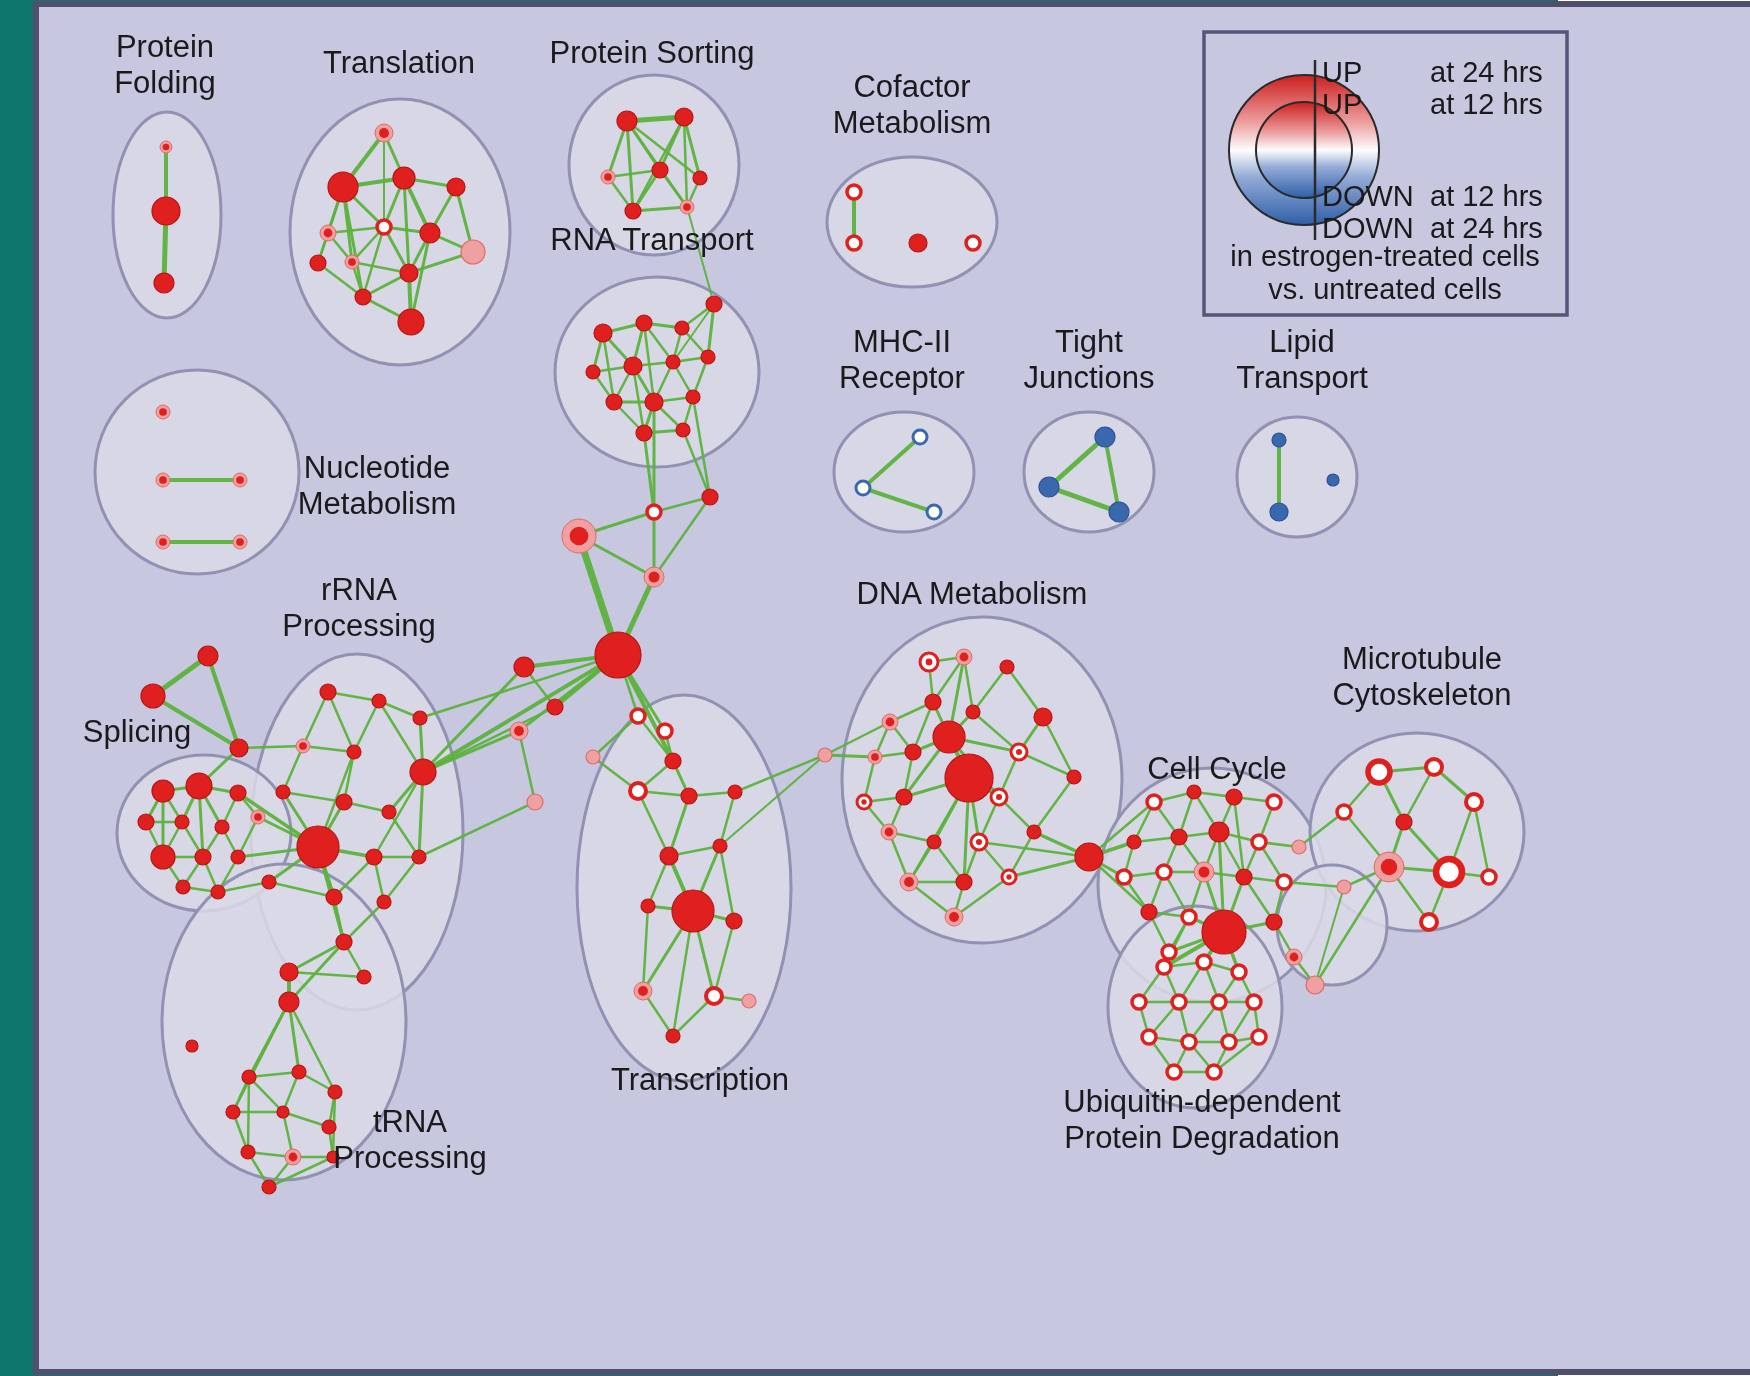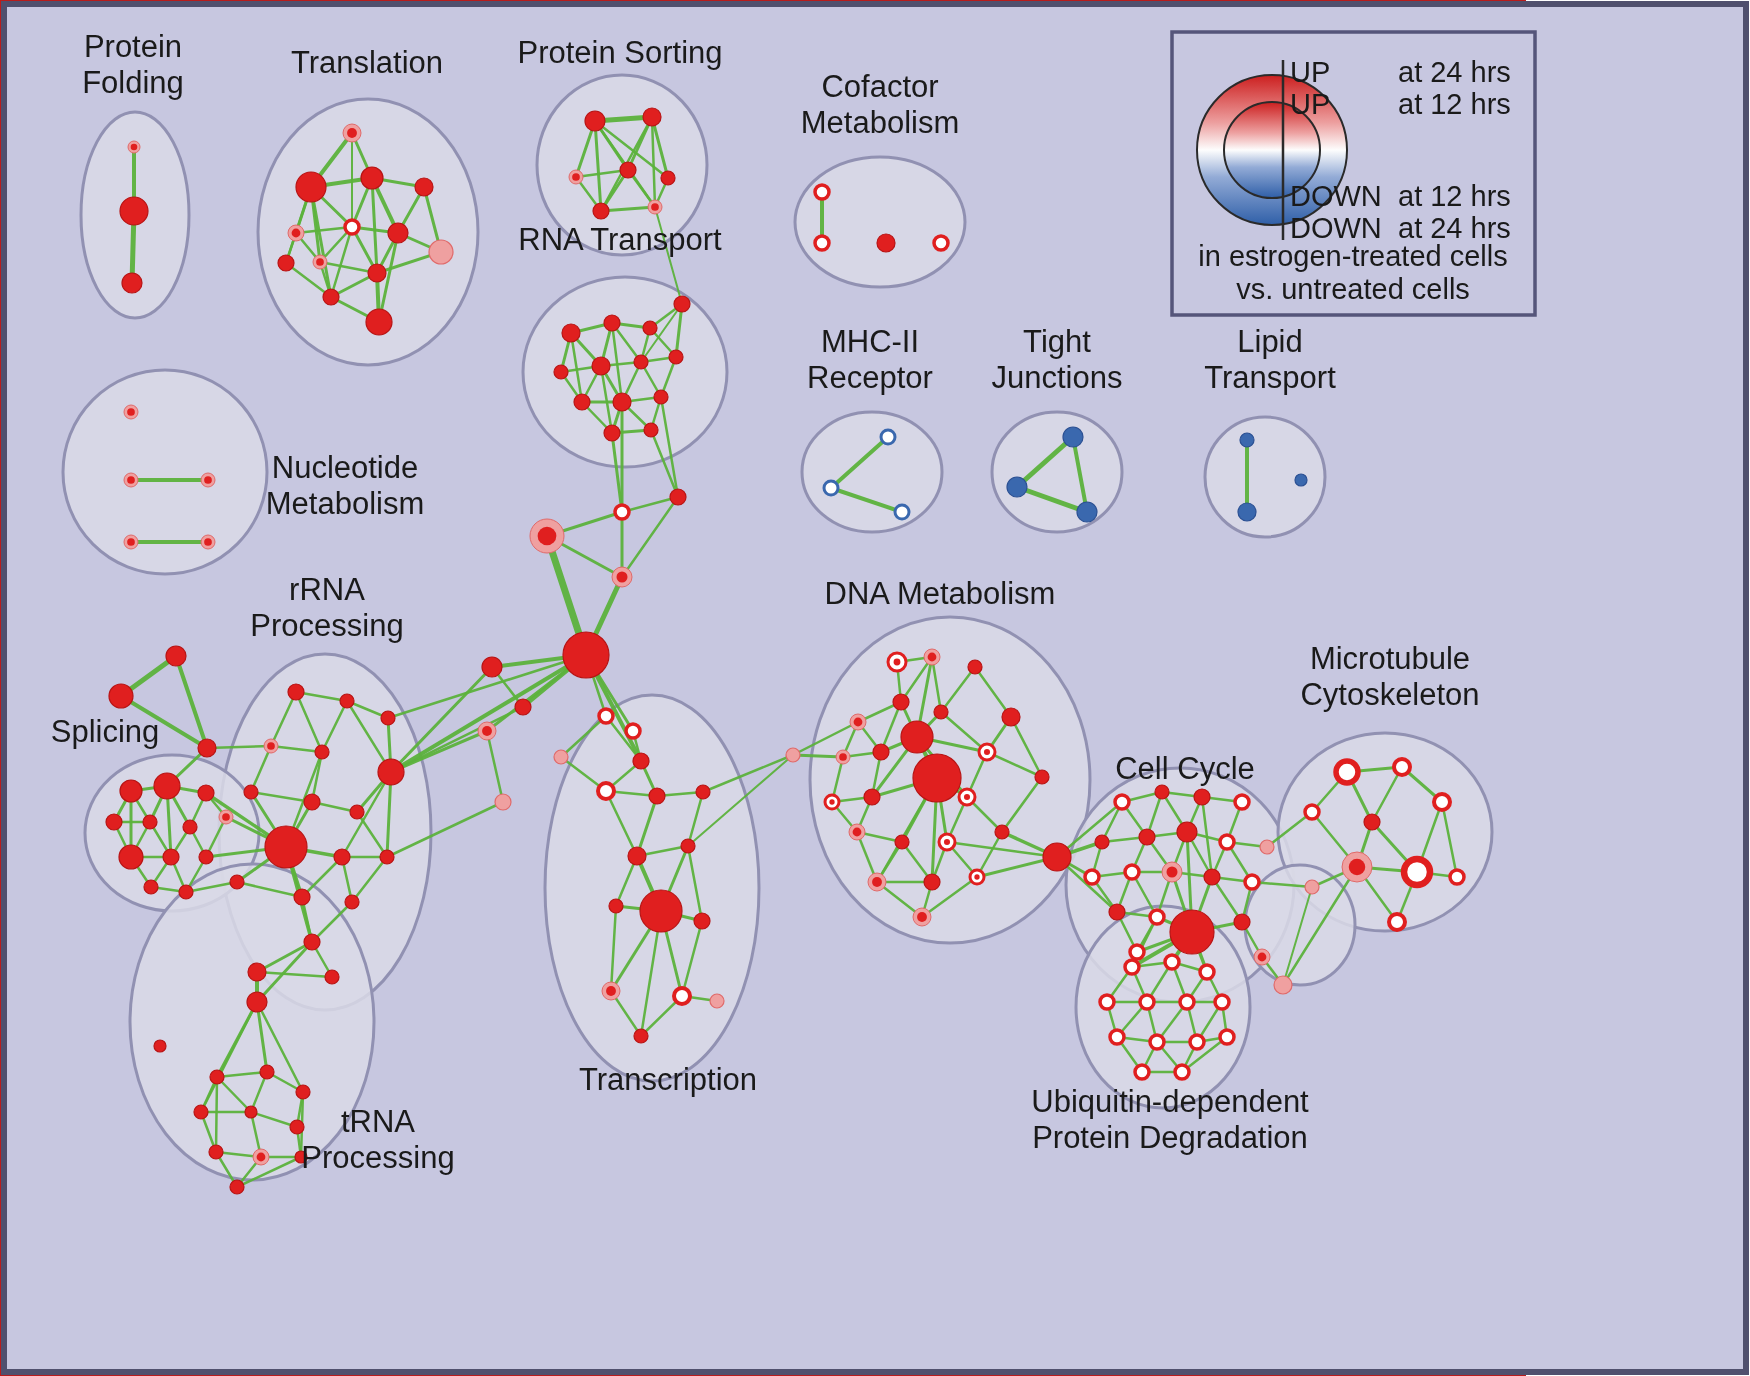--- a/index.html
+++ b/index.html
@@ -5,21 +5,22 @@
   html, body {
     margin: 0;
     padding: 0;
     background: #ffffff;
     font-family: "Liberation Sans", sans-serif;
   }
   .figure-wrap {
     width: 1526px;
     height: 1376px;
     position: relative;
-    background: #b91c1c;
+    background: #0f766e;
+    padding-left: 32px;
   }
   svg { display: block; }
   text { font-family: "Liberation Sans", sans-serif; }
 </style>
 </head>
 <body>
 
 <div class="figure-wrap">
   <svg id="network-svg" width="1750" height="1376" viewBox="0 0 1750 1376" xmlns="http://www.w3.org/2000/svg">
     <defs>

